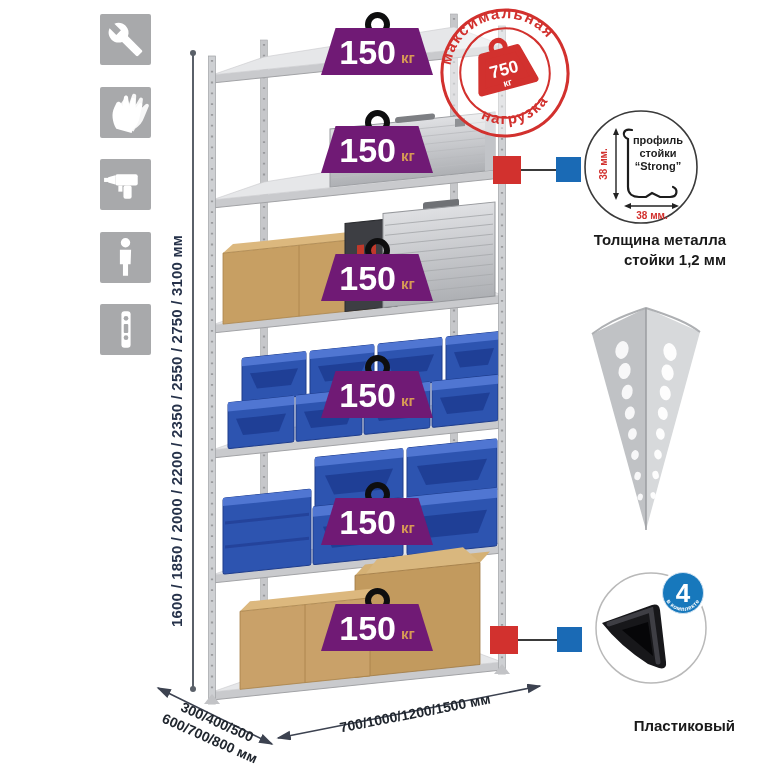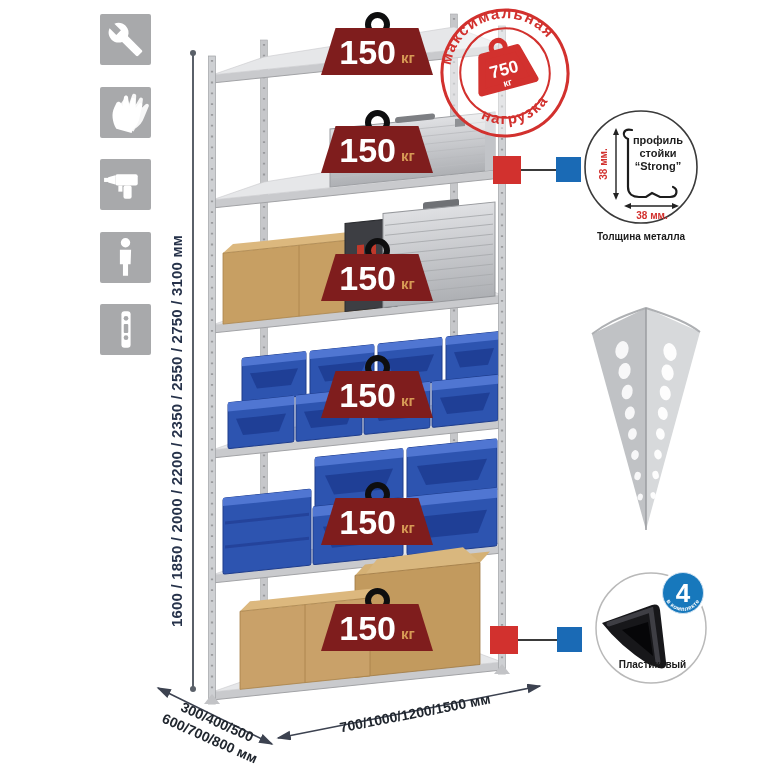--- a/index.html
+++ b/index.html
@@ -11,36 +11,36 @@
             display:flex;align-items:center;justify-content:center;}
   
   .vline{position:absolute;left:192px;top:54px;width:2px;height:634px;background:#5a6069;}
   .vline::before,.vline::after{content:"";position:absolute;left:-2px;width:6px;height:6px;border-radius:50%;background:#5a6069;}
   .vline::before{top:-4px;} .vline::after{bottom:-4px;}
   .hlabel{position:absolute;left:176px;top:431px;transform:translate(-50%,-50%) rotate(-90deg);
           white-space:nowrap;font-size:15px;font-weight:700;color:#26324a;letter-spacing:.2px;}
   
   .weight{position:absolute;width:116px;display:flex;flex-direction:column;align-items:center;z-index:5;}
   .wring{width:13px;height:13px;border:6px solid #0e0e0f;border-radius:50%;margin-bottom:-9px;}
-  .wbody{width:112px;height:47px;background:#7f1d1d;clip-path:polygon(13% 0,87% 0,100% 100%,0 100%);
+  .wbody{width:112px;height:47px;background:#701a75;clip-path:polygon(13% 0,87% 0,100% 100%,0 100%);
          display:flex;align-items:center;justify-content:center;gap:5px;}
   .wval{font-size:34px;font-weight:700;color:#fff;line-height:1;}
   .wunit{font-size:15px;font-weight:700;color:#d79a55;margin-top:12px;}
   
   .stamp{position:absolute;left:438px;top:6px;width:134px;height:134px;transform:rotate(-15deg);z-index:6;}
   .stamp-arc{font-size:15px;font-weight:700;fill:#d2312e;letter-spacing:1.5px;}
   .stamp-val{font-size:17px;font-weight:700;fill:#fff;text-anchor:middle;}
   .stamp-unit{font-size:9.5px;font-weight:700;fill:#fff;text-anchor:middle;}
   
   .sq{position:absolute;z-index:7;}
   .sq.red{width:28px;height:28px;background:#d2312e;}
   .sq.blue{width:25px;height:25px;background:#1a6ab5;}
   .cline{position:absolute;height:2px;background:#3a3a3a;z-index:6;}
   
-  .caption{position:absolute;text-align:center;font-size:10px;font-weight:700;color:#1a1a1a;line-height:1.35;}
+  .caption{position:absolute;text-align:right;font-size:15px;font-weight:700;color:#1a1a1a;line-height:1.35;}
   
   .pf-label{font-size:11px;font-weight:700;fill:#1d1d1d;text-anchor:middle;}
   .pf-dim{font-size:10px;font-weight:700;fill:#d2312e;text-anchor:middle;}
   .fb-num{font-size:26px;font-weight:700;fill:#fff;text-anchor:middle;}
   .fb-arc{font-size:6px;font-weight:700;fill:#fff;letter-spacing:.4px;}
   
   .dim-label{position:absolute;font-size:14px;font-weight:700;color:#20262e;text-align:center;line-height:1.3;white-space:nowrap;}
 </style>
 </head>
 <body>
@@ -329,20 +329,21 @@
     <line x1="50" y1="100" x2="93" y2="100" stroke="#222" stroke-width="1.4"></line>
     <polygon points="44,100 51,97 51,103" fill="#222"></polygon>
       <polygon points="99,100 92,97 92,103" fill="#222"></polygon>
     <text x="72" y="113" class="pf-dim">38 мм.</text>
     <text x="78" y="38" class="pf-label">профиль</text>
     <text x="78" y="51" class="pf-label">стойки</text>
     <text x="78" y="64" class="pf-label">“Strong”</text>
   </svg>
   <div class="caption" style="left:556px;top:230px;width:170px">
     <div>Толщина металла</div>
+    <div>стойки 1,2 мм</div>
   </div>
 
   <svg class="abs" style="left:580px;top:292px" width="135" height="248" viewBox="0 0 135 248">
     <polygon points="12,42 66,16 66,238" fill="#c0c2c5"></polygon>
     <polygon points="66,16 120,40 66,238" fill="#d7d9db"></polygon>
     <path d="M12 42 C 24 33 36 26 66 16 C 94 25 108 31 120 40" fill="none" stroke="#aeb0b3" stroke-width="2"></path>
     <line x1="66" y1="16" x2="66" y2="238" stroke="#9b9da0" stroke-width="1.5"></line>
     <g fill="#f7f7f8">
       <ellipse cx="42" cy="58" rx="6.5" ry="9" transform="rotate(14 42 58)"></ellipse>
       <ellipse cx="44.6" cy="79" rx="5.95" ry="8.2" transform="rotate(14 44.6 79)"></ellipse>
@@ -371,21 +372,21 @@
       </defs>
     <circle cx="63" cy="60" r="55" fill="#fff" stroke="#b9b9b9" stroke-width="1.5"></circle>
     <path d="M14 55 L64 37 Q71 35 72 42 L78 94 Q79 102 71 100 L60 96 Q32 78 14 55 Z" fill="#17171a"></path>
     <path d="M21 56 L63 42 L70 94" fill="none" stroke="#3e3e44" stroke-width="5" stroke-linecap="round"></path>
     <path d="M34 62 L60 54 L65 88 Z" fill="#060608"></path>
     <circle cx="95" cy="25" r="23" fill="#fff"></circle>
     <circle cx="95" cy="25" r="20.5" fill="#1778bc" stroke="#cfe2f2" stroke-width="1"></circle>
     <text x="95" y="34" class="fb-num">4</text>
     <text class="fb-arc"><textPath href="#fbarc" startOffset="50%" text-anchor="middle">в комплекте</textPath></text>
   </svg>
-  <div class="caption" style="left:570px;top:658px;width:165px">
+  <div class="caption" style="left:570px;top:716px;width:165px">
     <div>Пластиковый</div>
   </div>
 
   <svg class="abs" style="left:150px;top:682px" width="135" height="75" viewBox="0 0 135 75">
     <defs>
         <marker id="ah" markerWidth="10" markerHeight="8" refX="8" refY="3" orient="auto-start-reverse">
           <path d="M0 0 L9 3 L0 6 Z" fill="#3c4250"></path>
         </marker>
       </defs>
     <line x1="8" y1="6" x2="122" y2="62" stroke="#3c4250" stroke-width="1.6" marker-start="url(#ah)" marker-end="url(#ah)"></line>

